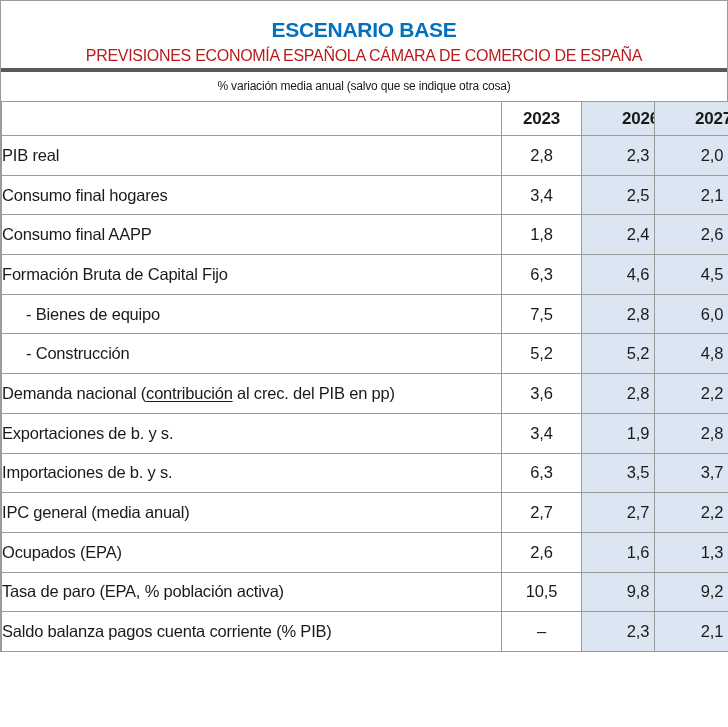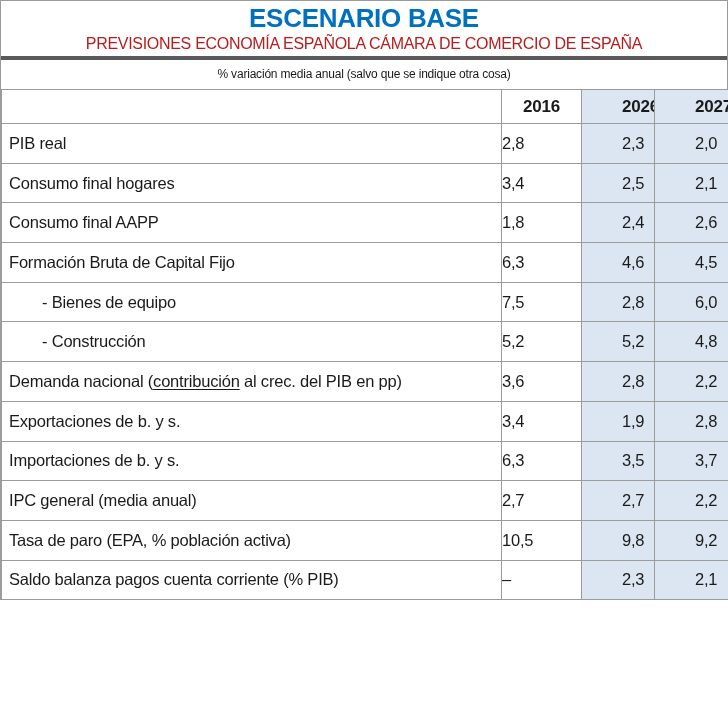--- a/index.html
+++ b/index.html
@@ -26,24 +26,25 @@
     border:1px solid var(--grid);
     border-bottom:none;
     width:728px;
   }
   .title-block{
     padding-top:4px;
     text-align:center;
     letter-spacing:-0.3px;
   }
   .title{
-    font-size:26px;
+    font-size:21px;
     font-weight:bold;
     color:var(--accent);
     line-height:26px;
+    margin-top:12px;
   }
   .subtitle{
     font-size:16px;
     font-weight:normal;
     color:#b91c1c;
     line-height:25px;
   }
   .heavy-rule{
     height:4px;
     background:var(--rule);
@@ -78,24 +79,24 @@
   }
   thead th{
     height:34px;
     font-weight:bold;
     text-align:center;
     font-size:17px;
   }
   tbody td{height:39.7px;}
   td.lbl{
     text-align:left;
-    padding-left:7px;
-  }
-  td.lbl.indent{padding-left:40px;}
-  td.val{}
+    padding-left:0;
+  }
+  td.lbl.indent{padding-left:24px;}
+  td.val{text-align:center;}
   .hl{background:var(--hl-bg);padding-left:40px;}
   u{text-underline-offset:2px;}
 </style>
 </head>
 <body>
 
 <div class="sheet">
   <div class="frame">
 
     <div class="title-block">
@@ -110,21 +111,21 @@
     <table>
       <colgroup>
         <col class="c-label">
           <col class="c-y1">
           <col class="c-y2">
           <col class="c-y3">
       </colgroup>
       <thead>
         <tr>
           <th></th>
-          <th>2016</th>
+          <th>2023</th>
           <th class="hl">2026</th>
           <th class="hl">2027</th>
         </tr>
       </thead>
       <tbody>
   <tr>
     <td class="lbl">PIB real</td>
     <td class="val">2,8</td>
     <td class="val hl">2,3</td>
     <td class="val hl">2,0</td>
@@ -187,20 +188,26 @@
   </tr>
 
   <tr>
     <td class="lbl">IPC general (media anual)</td>
     <td class="val">2,7</td>
     <td class="val hl">2,7</td>
     <td class="val hl">2,2</td>
   </tr>
 
 
+  <tr>
+    <td class="lbl">Ocupados (EPA)</td>
+    <td class="val">2,6</td>
+    <td class="val hl">1,6</td>
+    <td class="val hl">1,3</td>
+  </tr>
 
   <tr>
     <td class="lbl">Tasa de paro (EPA, % población activa)</td>
     <td class="val">10,5</td>
     <td class="val hl">9,8</td>
     <td class="val hl">9,2</td>
   </tr>
 
   <tr>
     <td class="lbl">Saldo balanza pagos cuenta corriente (% PIB)</td>

